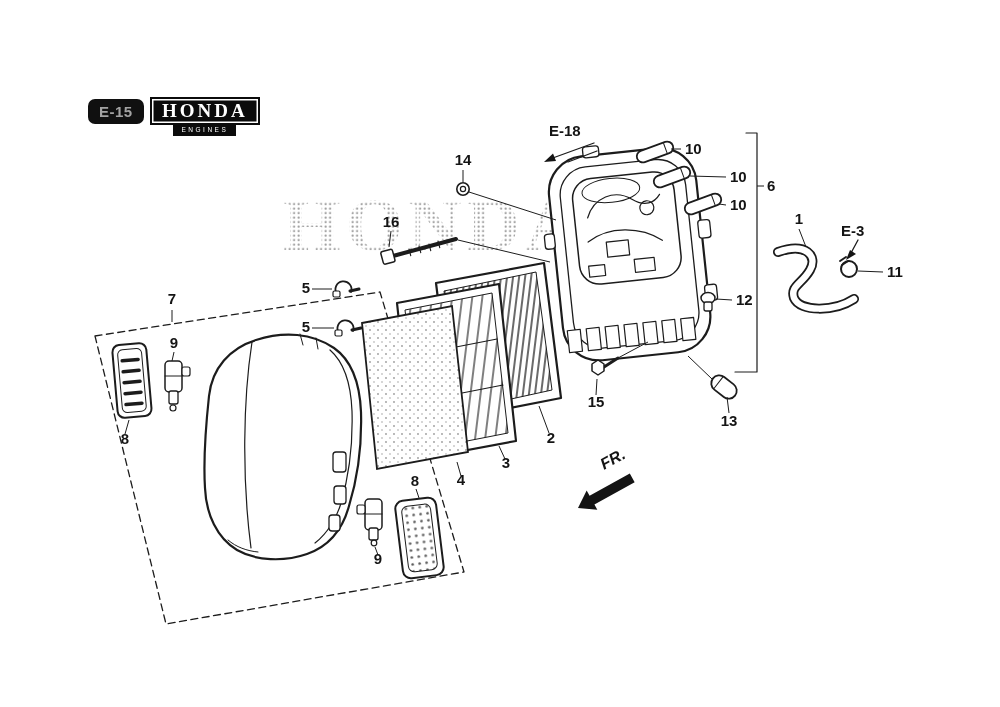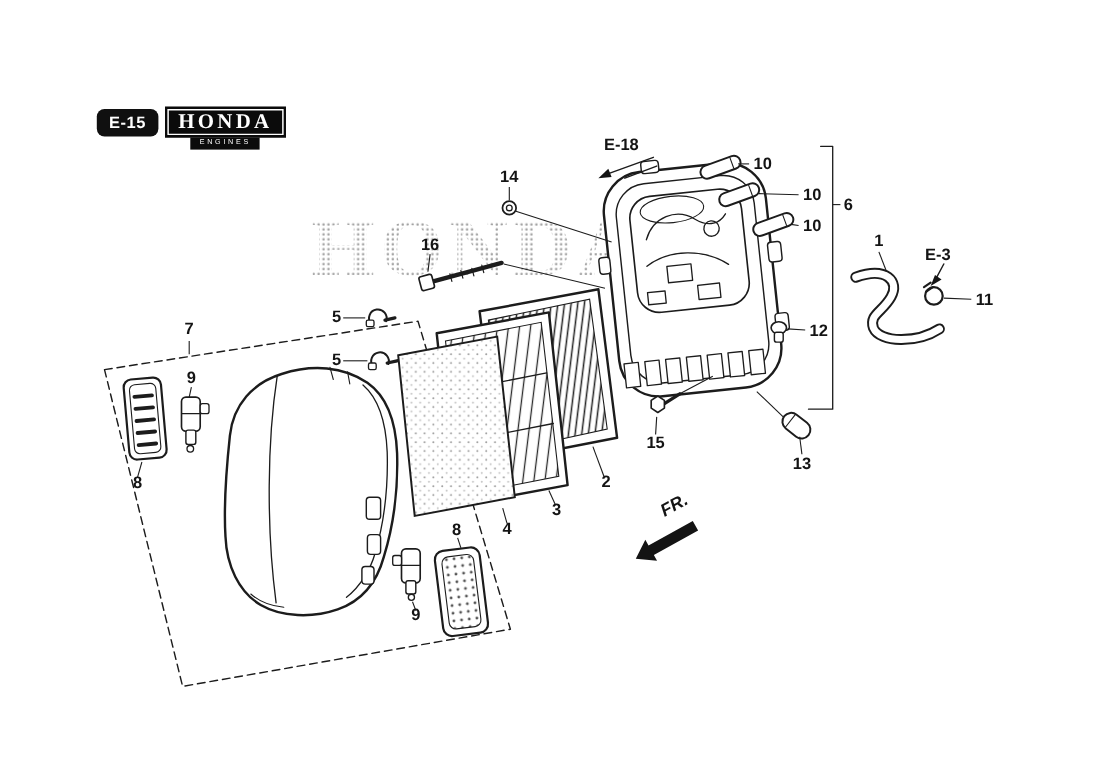--- a/index.html
+++ b/index.html
@@ -1,18 +1,18 @@
 <!DOCTYPE html>
 <html><head>
 <meta charset="utf-8">
 <style>
   html,body{margin:0;padding:0;background:#fff;}
   .page{position:relative;width:1000px;height:707px;background:#fff;overflow:hidden;
         font-family:"Liberation Sans",sans-serif;}
-  .badge{position:absolute;left:88px;top:99px;background:#101010;color:#ffffff;
+  .badge{position:absolute;left:88px;top:99px;background:#101010;color:#a3a3a3;
          font-weight:bold;font-size:15px;padding:4px 11px;border-radius:7px;letter-spacing:.5px;}
   .logo{position:absolute;left:150px;top:97px;display:flex;flex-direction:column;align-items:center;}
   .logo-main{background:#0b0b0b;color:#fff;font-family:"Liberation Serif",serif;font-weight:bold;
              font-size:19px;letter-spacing:3px;padding:0 10px;line-height:24px;
              border:2px solid #0b0b0b;box-shadow:inset 0 0 0 1.5px #fff;}
   .logo-sub{background:#0b0b0b;color:#fff;font-size:6.5px;letter-spacing:2.5px;
             padding:2px 8px;line-height:1;}
   svg.diagram{position:absolute;left:0;top:0;width:1000px;height:707px;}
   svg text{font-family:"Liberation Sans",sans-serif;}
   .callout{font-size:15px;font-weight:bold;fill:#141414;}

